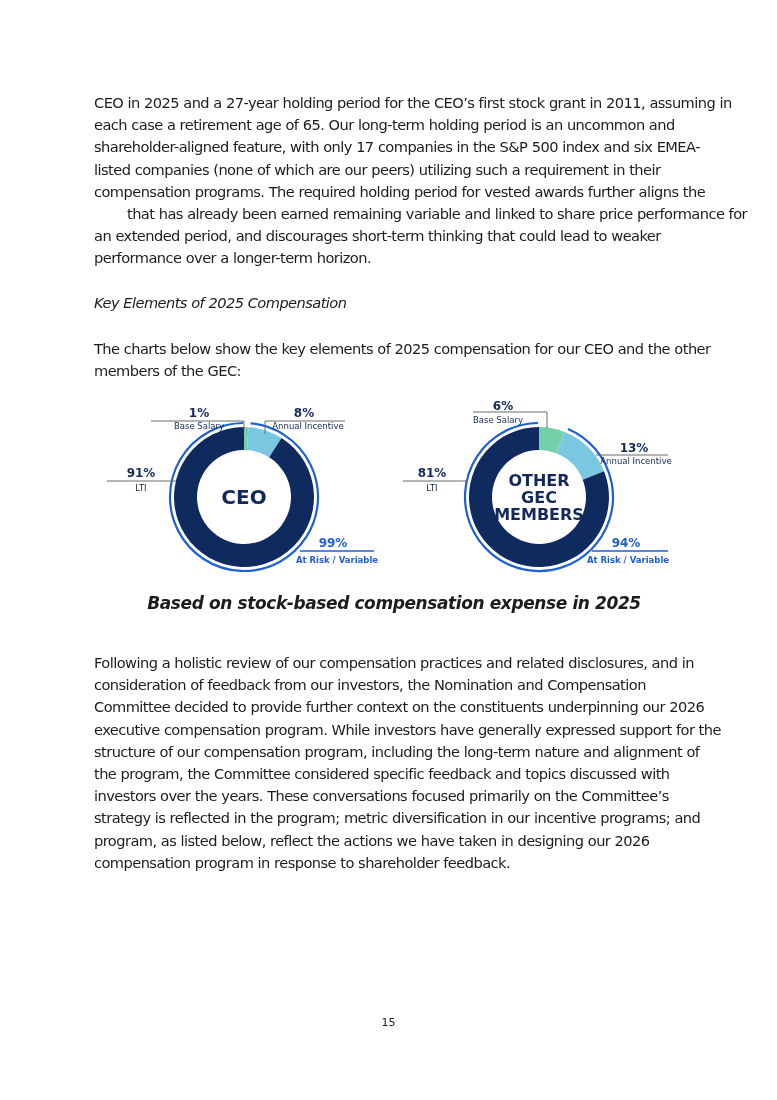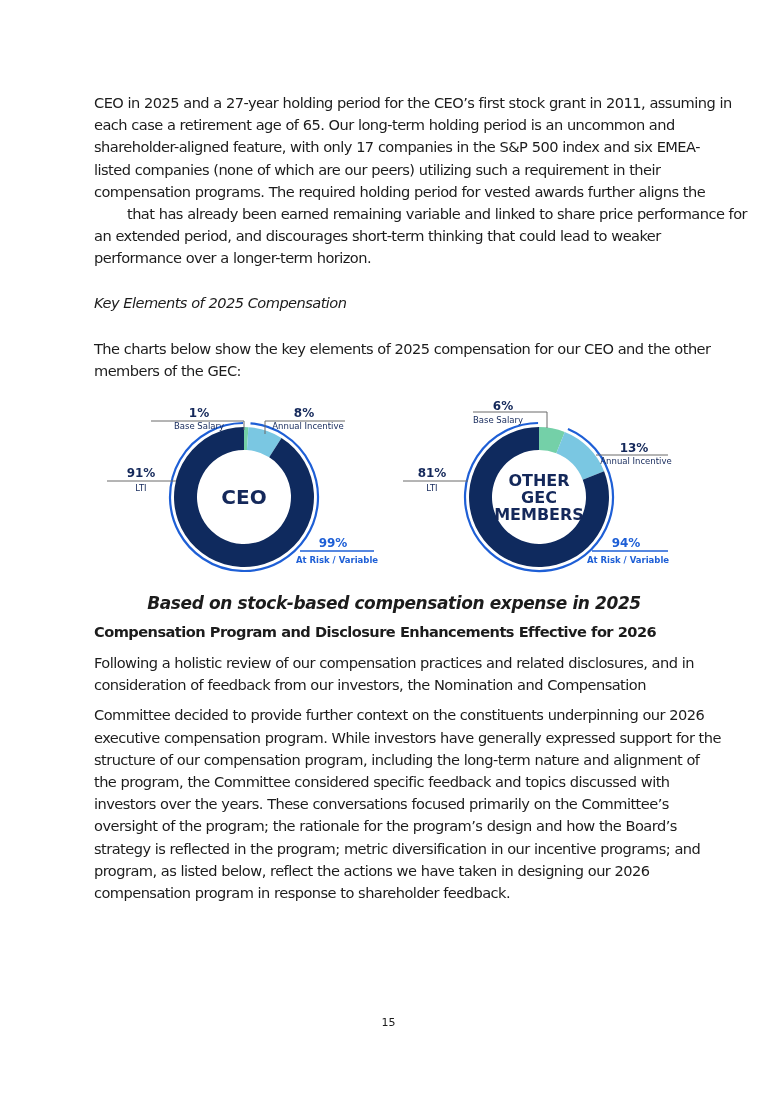--- a/index.html
+++ b/index.html
@@ -82,30 +82,28 @@
         <text x="432" y="477" text-anchor="middle" class="pct">81%</text>
         <text x="432" y="491" text-anchor="middle" class="lbl">LTI</text>
         <polyline points="592,551 668,551" fill="none" stroke="#1e5fd6" stroke-width="1.6"></polyline>
         <text x="626" y="547" text-anchor="middle" class="pct-risk">94%</text>
         <text x="628" y="563" text-anchor="middle" class="lbl-risk">At Risk / Variable</text>
       </g>
   </svg>
 
   <div class="caption" style="top:593px;">Based on stock-based compensation expense in 2025</div>
 
-  <div class="para bold" style="top:621px;">Compensation Program and Disclosure Enhancements Effective for 2026</div>
 
   <div class="para" id="p3" style="top:652px;">
       <div style="white-space: nowrap;">Following a holistic review of our compensation practices and related disclosures, and in</div>
       <div style="white-space: nowrap;">consideration of feedback from our investors, the Nomination and Compensation</div>
-      <div style="white-space: nowrap; margin-top: 8px;">Committee decided to provide further context on the constituents underpinning our 2026</div>
+      <div style="white-space: nowrap;">Committee decided to provide further context on the constituents underpinning our 2026</div>
       <div style="white-space: nowrap;">executive compensation program. While investors have generally expressed support for the</div>
       <div style="white-space: nowrap;">structure of our compensation program, including the long-term nature and alignment of</div>
       <div style="white-space: nowrap;">the program, the Committee considered specific feedback and topics discussed with</div>
       <div style="white-space: nowrap;">investors over the years. These conversations focused primarily on the Committee’s</div>
-      <div style="white-space: nowrap;">oversight of the program; the rationale for the program’s design and how the Board’s</div>
       <div style="white-space: nowrap;">strategy is reflected in the program; metric diversification in our incentive programs; and</div>
       <div style="white-space: nowrap;">program, as listed below, reflect the actions we have taken in designing our 2026</div>
       <div style="white-space: nowrap;">compensation program in response to shareholder feedback.</div>
     </div>
 
   <div class="pagenum">15</div>
 </div>
 
 </body></html>

